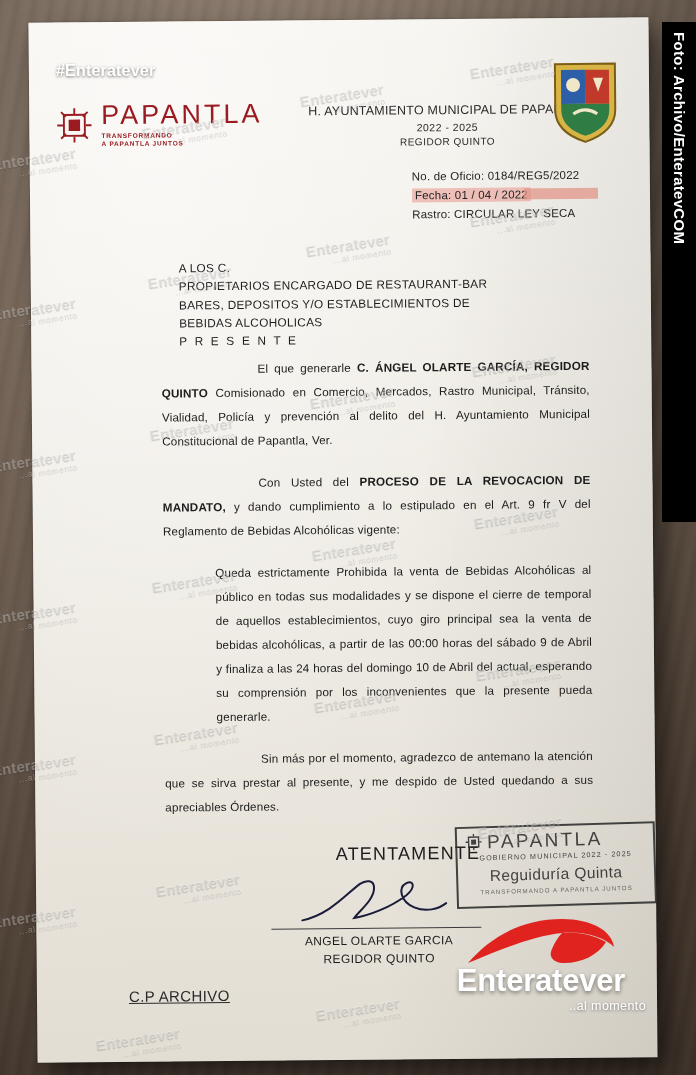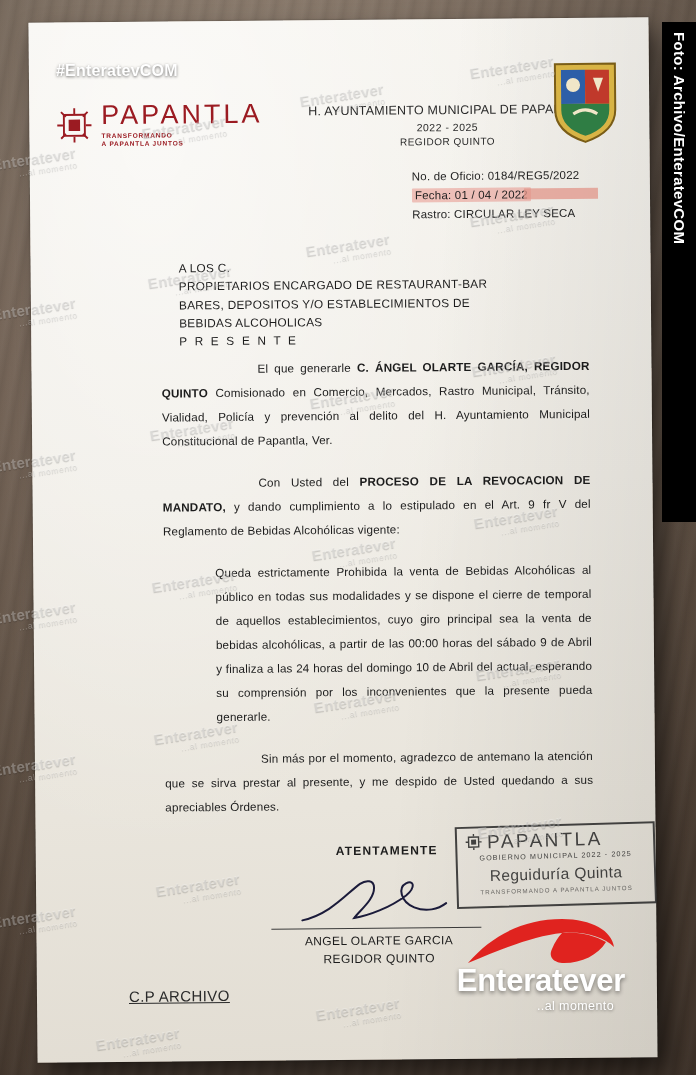--- a/index.html
+++ b/index.html
@@ -184,24 +184,23 @@
   .sig-area {
     position: absolute;
     left: 0; right: 0;
     top: 812px;
     height: 140px;
   }
   .atentamente {
     position: absolute;
     left: 300px;
     top: 12px;
-    font-size: 12px;
+    font-size: 18px;
     letter-spacing: 1.2px;
     color: #1c1c1c;
-    font-weight: bold;
   }
   .sig-scribble {
     position: absolute;
     left: 258px;
     top: 42px;
     width: 160px;
     height: 56px;
   }
   .sig-rule {
     position: absolute;
@@ -359,21 +358,21 @@
     line-height: 1;
     margin-top: -4px;
     text-shadow: 0 2px 4px rgba(0,0,0,0.45);
   }
   .brand-tag {
     font-size: 12.5px;
     color: #ffffff;
     letter-spacing: 0.4px;
     margin-top: 3px;
     text-align: right;
-    padding-right: 42px;
+    padding-right: 10px;
     text-shadow: 0 1px 3px rgba(0,0,0,0.45);
   }
 </style>
 </head>
 <body>
 
 <div class="shot">
   <div class="bg-desk"></div>
 
   <div class="sheet">
@@ -519,21 +518,21 @@
     <div class="wm" style="left:314px; top:692px;"><span>Enteratever</span><small>...al momento</small></div>
     <div class="wm" style="left:476px; top:660px;"><span>Enteratever</span><small>...al momento</small></div>
 
     <div class="wm" style="left:-8px;  top:908px;"><span>Enteratever</span><small>...al momento</small></div>
     <div class="wm" style="left:156px; top:876px;"><span>Enteratever</span><small>...al momento</small></div>
     <div class="wm" style="left:316px; top:1000px;"><span>Enteratever</span><small>...al momento</small></div>
     <div class="wm" style="left:96px;  top:1030px;"><span>Enteratever</span><small>...al momento</small></div>
     <div class="wm" style="left:478px; top:818px;"><span>Enteratever</span><small>...al momento</small></div>
   </div>
 
-  <div class="hashtag">#EnteratevCOM</div>
+  <div class="hashtag">#Enteratever</div>
 
   <div class="credit-bar"></div>
   <div class="credit-text">
     <span>Foto: Archivo/EnteratevCOM</span>
   </div>
 
   <div class="brand">
     <svg class="brand-swoosh" viewBox="0 0 150 54" aria-hidden="true">
       <path d="M2 48 C26 20 58 4 96 4 C126 4 146 16 148 32 C138 22 118 16 96 18 C68 21 38 33 2 48 Z" fill="#e0231f"></path>
       <path d="M96 18 C110 16 128 20 140 27 C132 40 116 48 98 48 C88 48 82 42 86 34 C89 27 92 22 96 18 Z" fill="#e0231f"></path>

